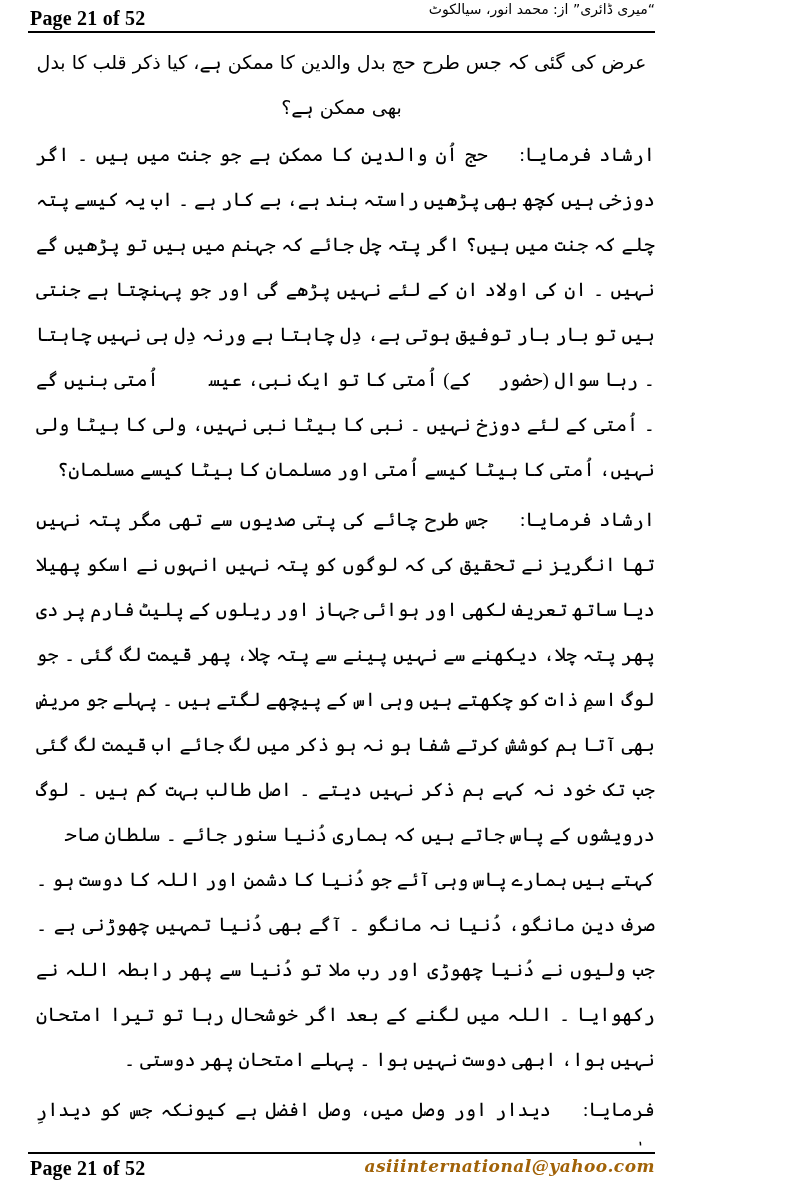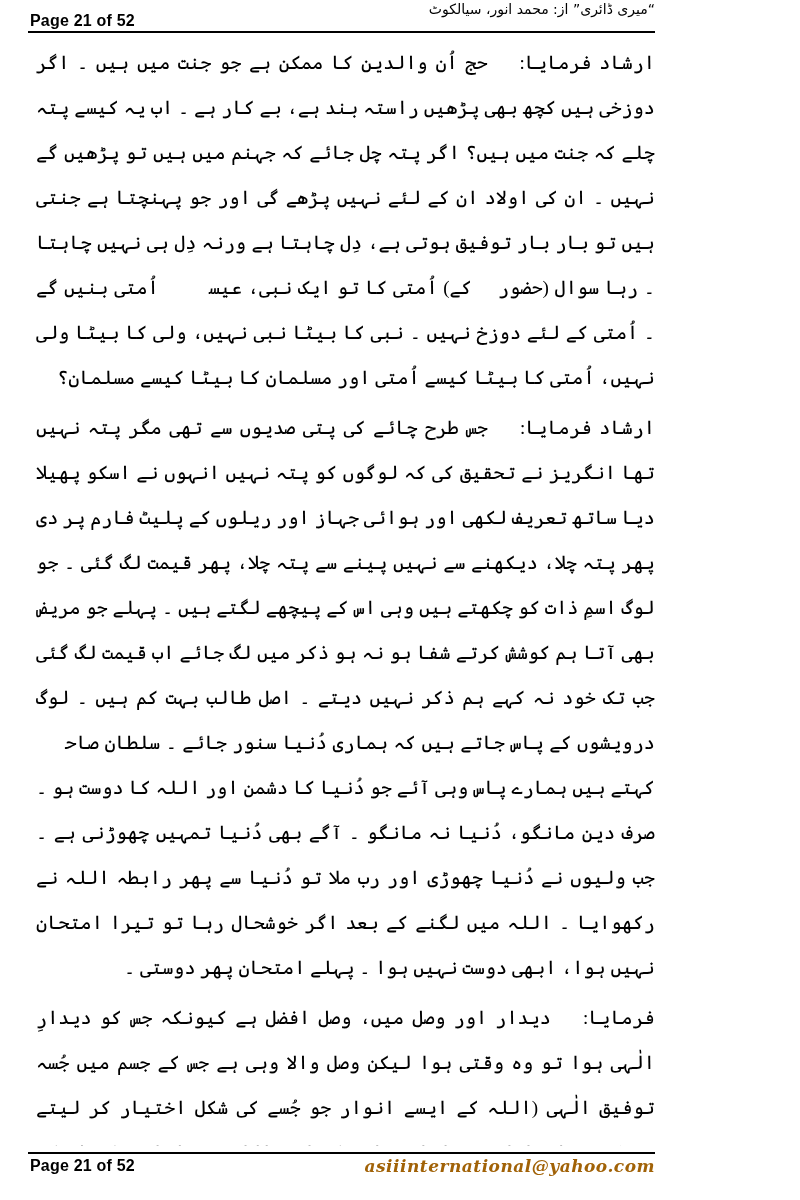--- a/index.html
+++ b/index.html
@@ -24,23 +24,23 @@
   .header-title {
     position: absolute;
     top: 0;
     right: 0;
     direction: rtl;
     font-size: 14px;
     line-height: 18px;
     white-space: nowrap;
   }
   .page-num {
-    font-family: Liberation Sans, sans-serif;
+    font-family: Liberation Serif, serif;
     font-weight: 700;
-    font-size: 16px;
+    font-size: 20px;
     letter-spacing: 0.2px;
   }
   .header .page-num {
     position: absolute;
     left: 2px;
     bottom: 1px;
   }
   
   .content {
     direction: rtl;
@@ -92,20 +92,21 @@
 
 <div class="page">
 
   <div class="header">
     <div class="header-title" dir="rtl" lang="ur">“میری ڈائری” از: محمد انور، سیالکوٹ</div>
     <div class="page-num">Page 21 of 52</div>
   </div>
 
   <div class="content" dir="rtl" lang="ur">
 
+    <p class="question">عرض کی گئی کہ جس طرح حج بدل والدین کا ممکن ہے، کیا ذکر قلب کا بدل بھی ممکن ہے؟</p>
 
     <p class="para">
       <span class="plabel">ارشاد فرمایا:</span><span class="gap"></span><span>حج اُن والدین کا ممکن ہے جو جنت میں ہیں ۔ اگر دوزخی ہیں کچھ بھی پڑھیں راستہ بند ہے، بے کار ہے ۔ اب یہ کیسے پتہ چلے کہ جنت میں ہیں؟ اگر پتہ چل جائے کہ جہنم میں ہیں تو پڑھیں گے نہیں ۔ ان کی اولاد ان کے لئے نہیں پڑھے گی اور جو پہنچتا ہے جنتی ہیں تو بار بار توفیق ہوتی ہے، دِل چاہتا ہے ورنہ دِل ہی نہیں چاہتا ۔ رہا سوال (حضور ﷺ کے) اُمتی کا تو ایک نبی، عیسیٰؑ اُمتی بنیں گے ۔ اُمتی کے لئے دوزخ نہیں ۔ نبی کا بیٹا نبی نہیں، ولی کا بیٹا ولی نہیں، اُمتی کا بیٹا کیسے اُمتی اور مسلمان کا بیٹا کیسے مسلمان؟</span>
     </p>
 
     <p class="para">
       <span class="plabel">ارشاد فرمایا:</span><span class="gap"></span><span>جس طرح چائے کی پتی صدیوں سے تھی مگر پتہ نہیں تھا انگریز نے تحقیق کی کہ لوگوں کو پتہ نہیں انہوں نے اسکو پھیلا دیا ساتھ تعریف لکھی اور ہوائی جہاز اور ریلوں کے پلیٹ فارم پر دی پھر پتہ چلا، دیکھنے سے نہیں پینے سے پتہ چلا، پھر قیمت لگ گئی ۔ جو لوگ اسمِ ذات کو چکھتے ہیں وہی اس کے پیچھے لگتے ہیں ۔ پہلے جو مریض بھی آتا ہم کوشش کرتے شفا ہو نہ ہو ذکر میں لگ جائے اب قیمت لگ گئی جب تک خود نہ کہے ہم ذکر نہیں دیتے ۔ اصل طالب بہت کم ہیں ۔ لوگ درویشوں کے پاس جاتے ہیں کہ ہماری دُنیا سنور جائے ۔ سلطان صاحبؒ کہتے ہیں ہمارے پاس وہی آئے جو دُنیا کا دشمن اور اللہ کا دوست ہو ۔ صرف دین مانگو، دُنیا نہ مانگو ۔ آگے بھی دُنیا تمہیں چھوڑنی ہے ۔ جب ولیوں نے دُنیا چھوڑی اور رب ملا تو دُنیا سے پھر رابطہ اللہ نے رکھوایا ۔ اللہ میں لگنے کے بعد اگر خوشحال رہا تو تیرا امتحان نہیں ہوا، ابھی دوست نہیں ہوا ۔ پہلے امتحان پھر دوستی ۔</span>
     </p>
 
     <p class="para">

